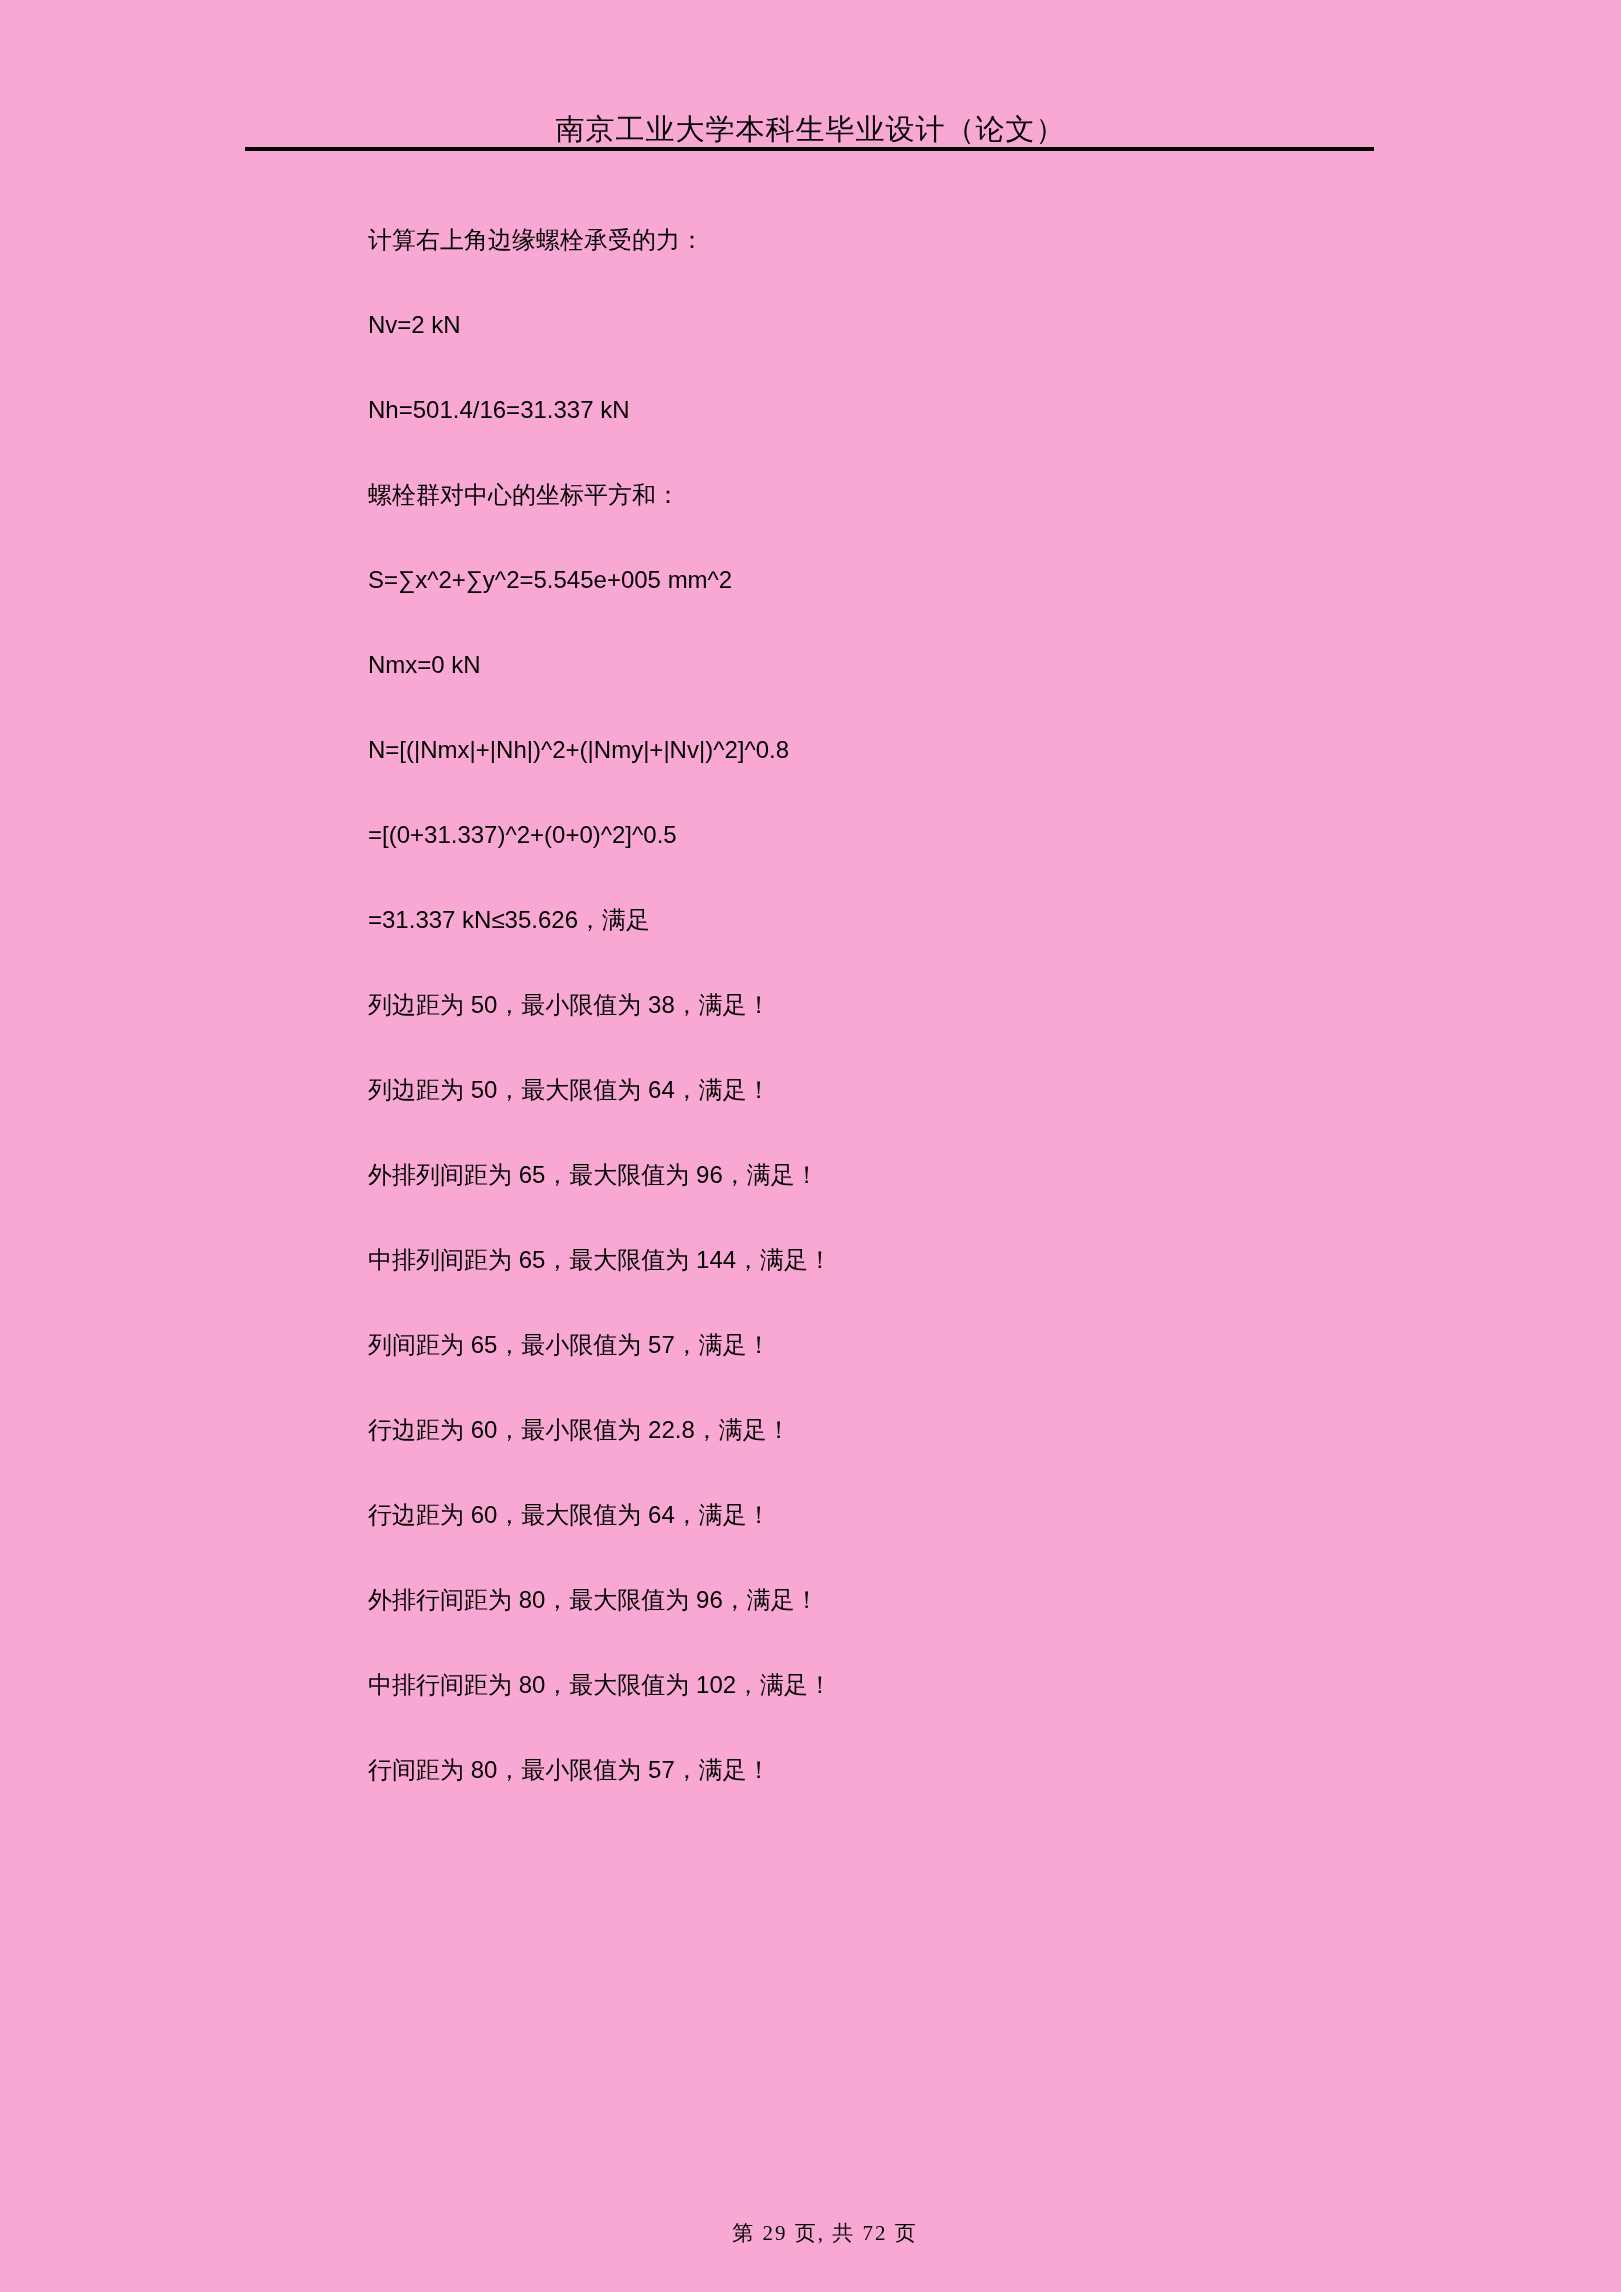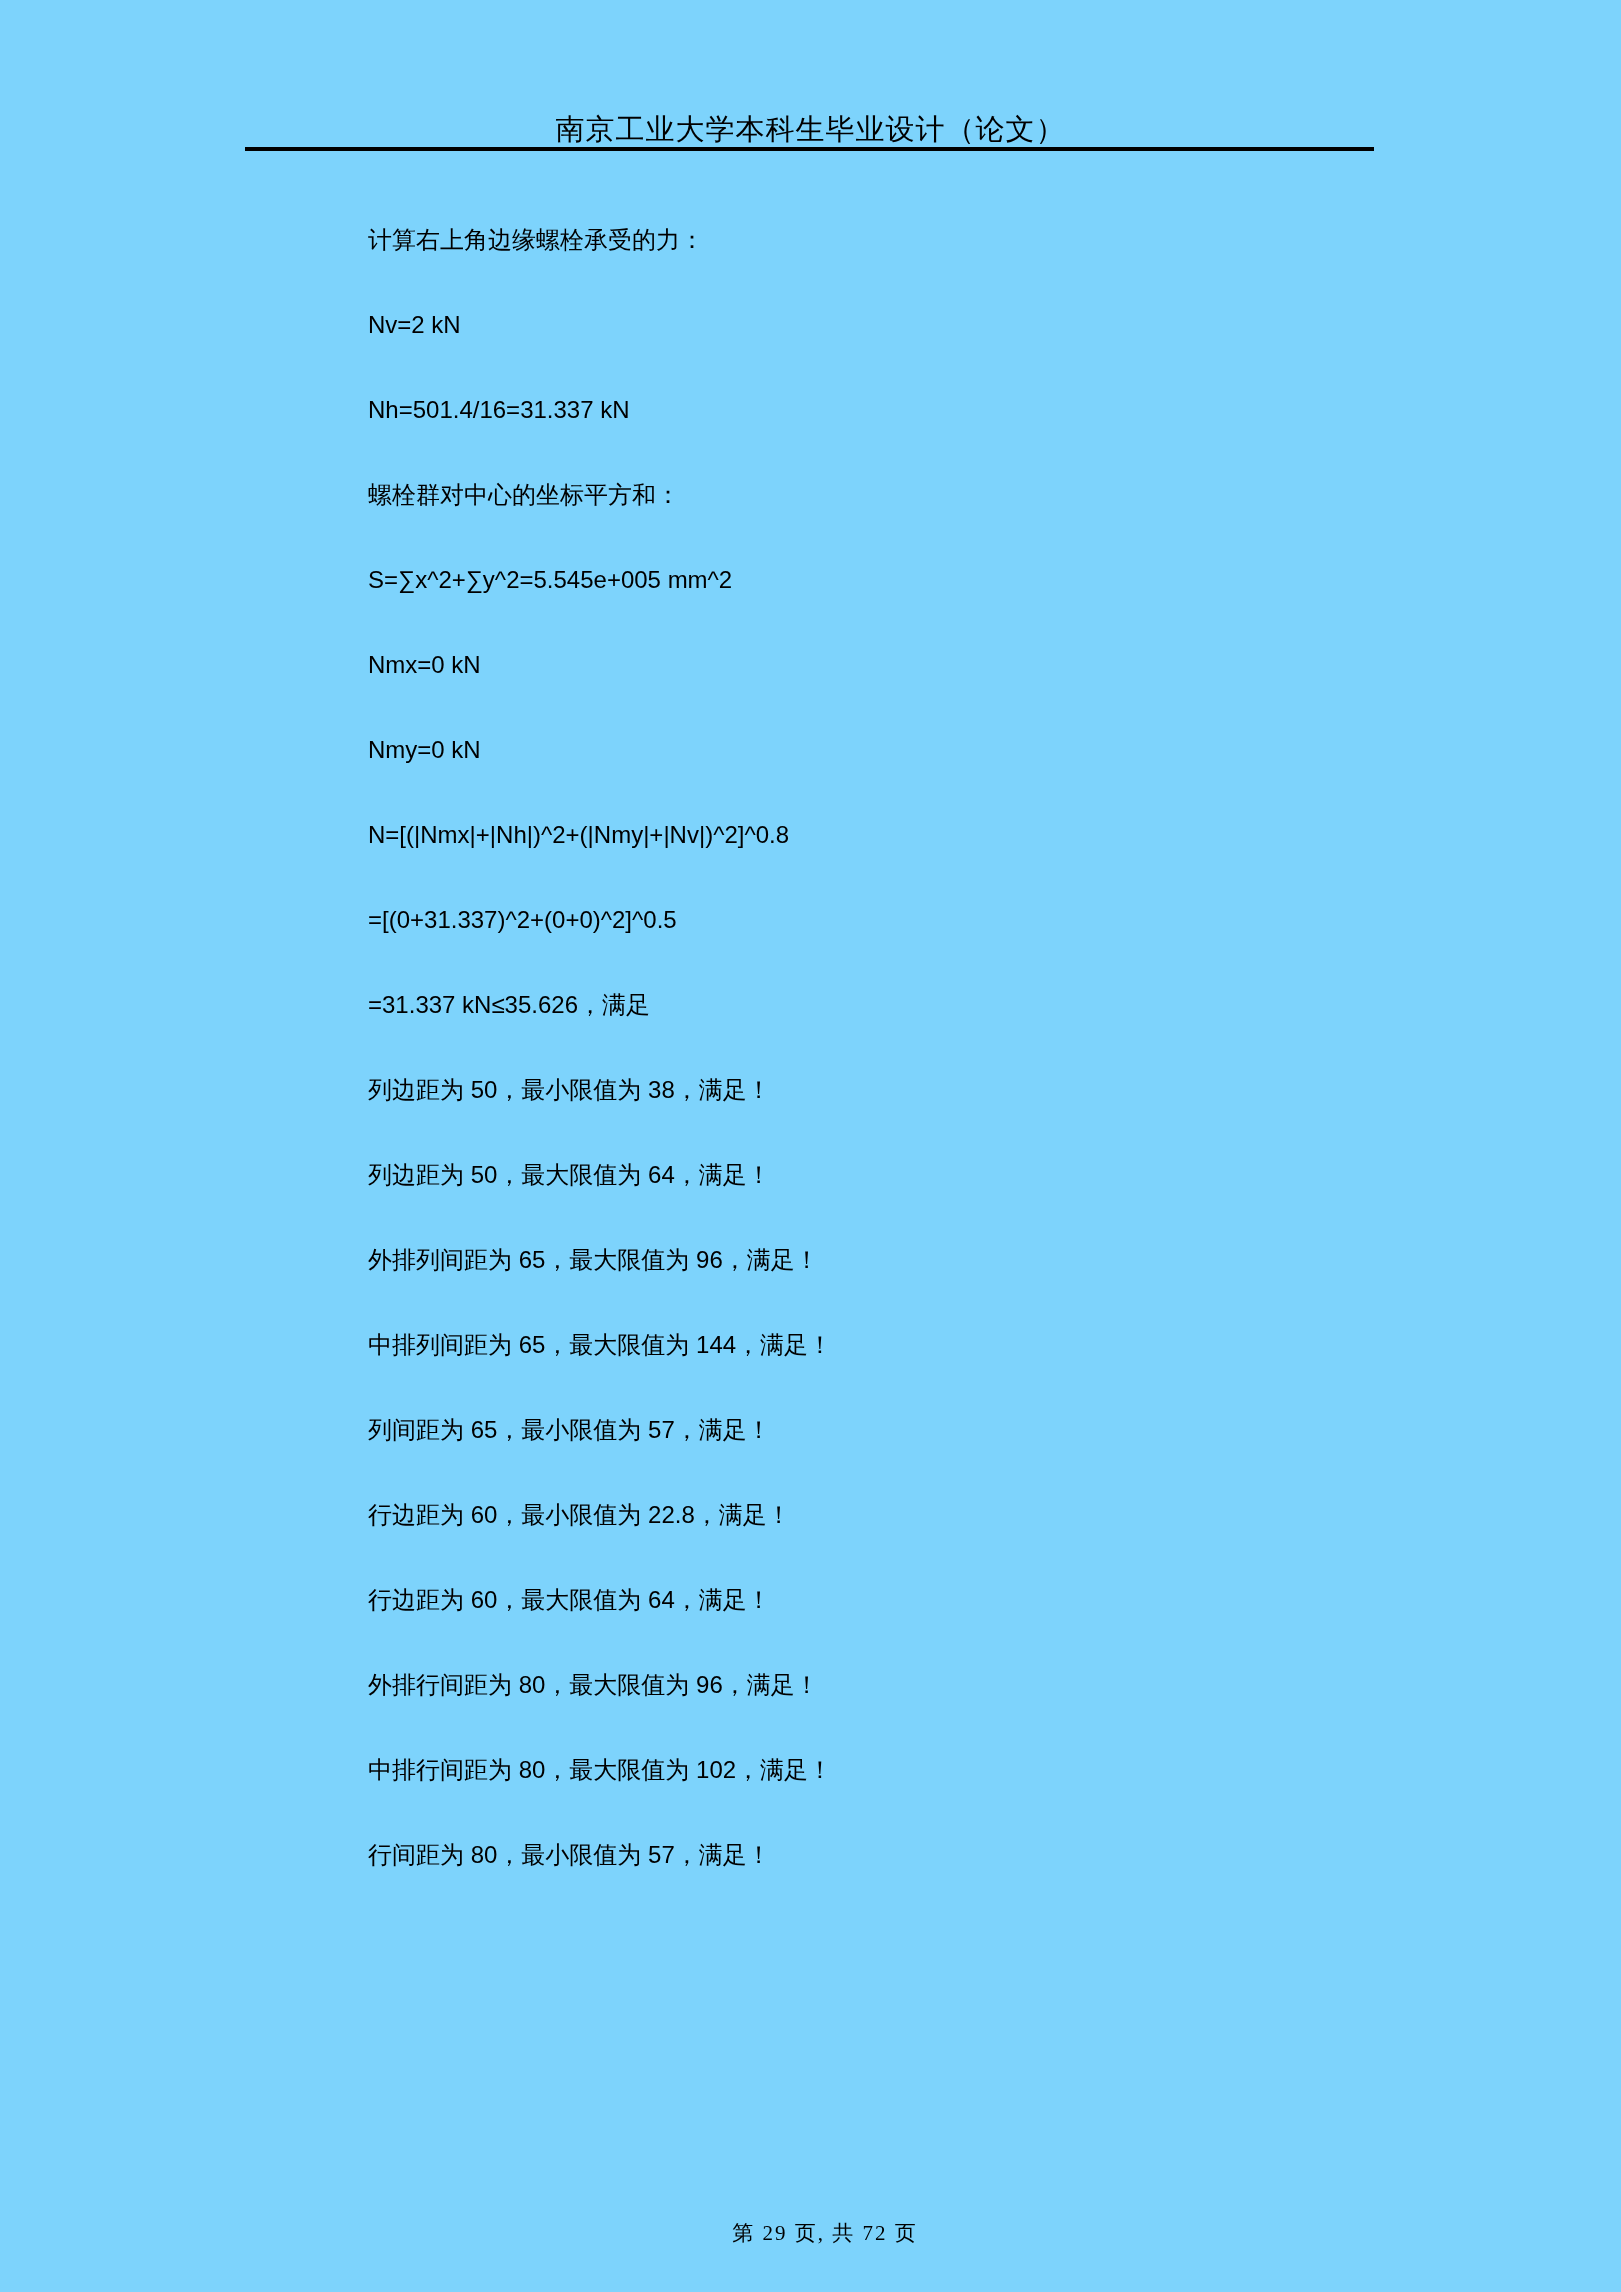--- a/index.html
+++ b/index.html
@@ -5,21 +5,21 @@
   html, body { margin: 0; padding: 0; }
   body {
     width: 1621px;
     height: 2293px;
     background: #ffffff;
     color: #000000;
     font-family: "Liberation Sans", "DejaVu Sans", sans-serif;
     position: relative;
     overflow: hidden;
   }
-  .page { position: absolute; inset: 0; background: #7dd3fc; }
+  .page { position: absolute; inset: 0; background: #f9a8d4; }
 
   
   .header-title {
     position: absolute;
     top: 110px;
     left: 0;
     width: 100%;
     text-align: center;
     font-size: 29px;
     letter-spacing: 1px;
@@ -75,21 +75,20 @@
   <div class="header-title">南京工业大学本科生毕业设计（论文）</div>
   <div class="header-rule"></div>
 
   <div class="content">
     <p class="line">计算右上角边缘螺栓承受的力：</p>
     <p class="line">Nv=2 kN</p>
     <p class="line">Nh=501.4/16=31.337 kN</p>
     <p class="line">螺栓群对中心的坐标平方和：</p>
     <p class="line">S=∑x^2+∑y^2=5.545e+005 mm^2</p>
     <p class="line">Nmx=0 kN</p>
-    <p class="line">Nmy=0 kN</p>
     <p class="line">N=[(|Nmx|+|Nh|)^2+(|Nmy|+|Nv|)^2]^0.8</p>
     <p class="line">=[(0+31.337)^2+(0+0)^2]^0.5</p>
     <p class="line">=31.337 kN≤35.626，满足</p>
 
 
     <p class="line">列边距为 50，最小限值为 38，满足！</p>
     <p class="line">列边距为 50，最大限值为 64，满足！</p>
     <p class="line">外排列间距为 65，最大限值为 96，满足！</p>
     <p class="line">中排列间距为 65，最大限值为 144，满足！</p>
     <p class="line">列间距为 65，最小限值为 57，满足！</p>

